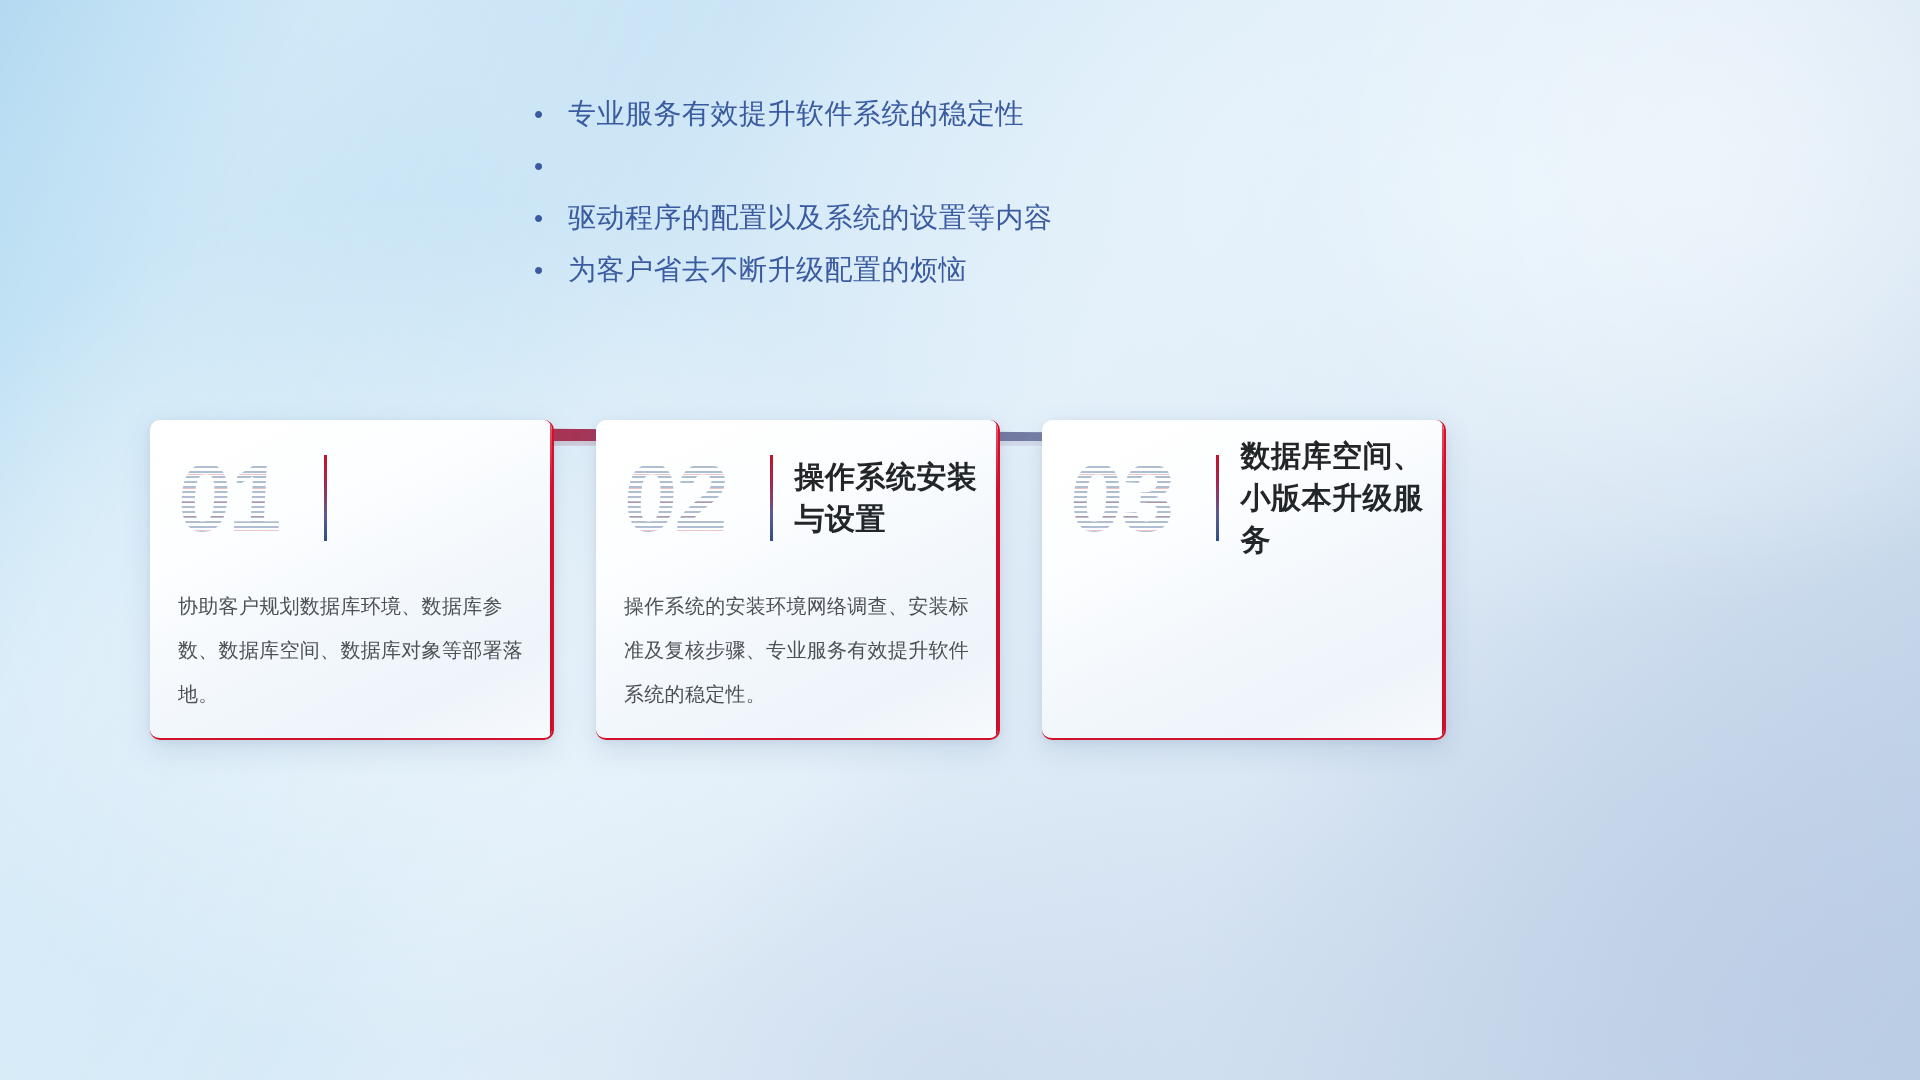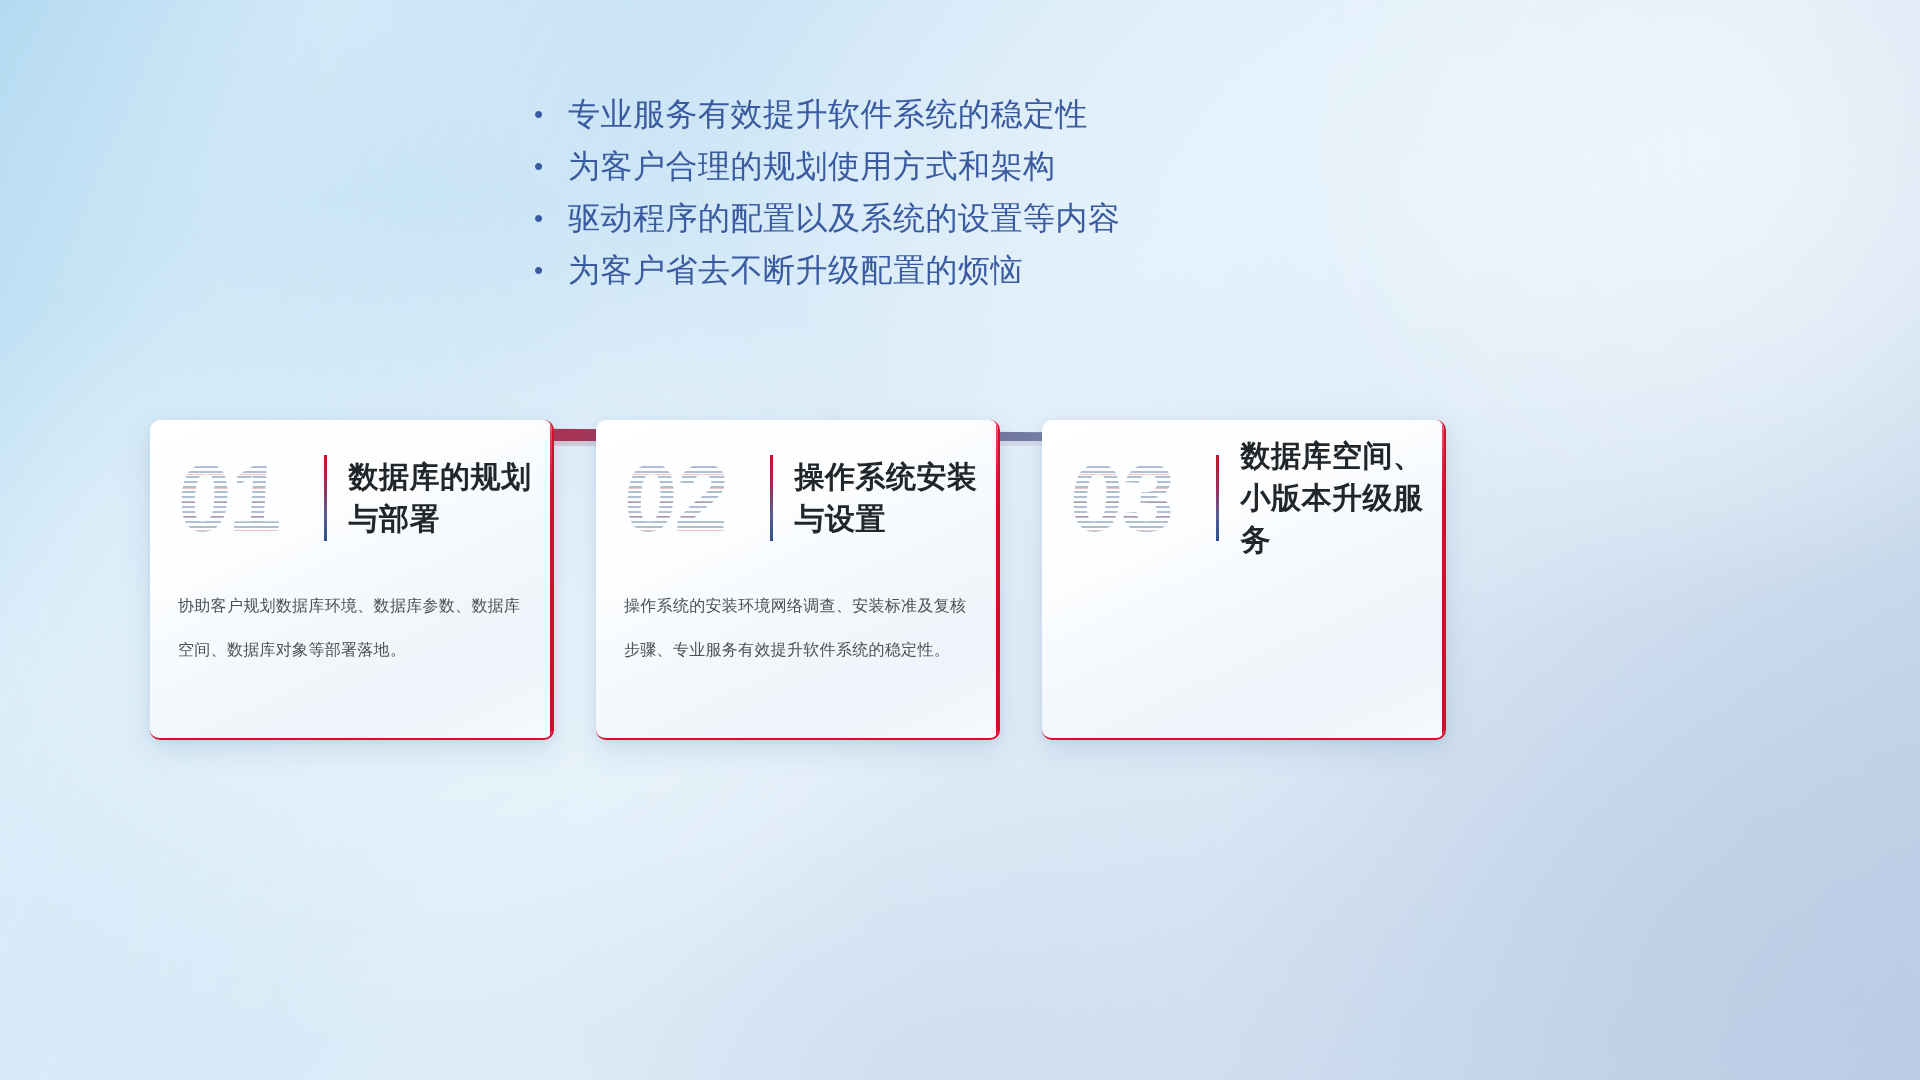--- a/index.html
+++ b/index.html
@@ -45,21 +45,21 @@
   }
   .bullet-row {
     display:flex; align-items:flex-start;
     height:52px;
   }
   .bullet-dot {
     width:34px; flex:0 0 34px;
     color:#3a5ba0; font-size:26px; line-height:52px; text-align:left;
   }
   .bullet-text {
-    font-size:32px; line-height:52px;
+    font-size:28px; line-height:52px;
     color:#3a5ba0;
     letter-spacing:0.5px;
     white-space:nowrap;
     font-weight:400;
   }
 
   
   .divider-wrap {
     position:absolute; left:152px; top:424px; width:1250px; height:26px; z-index:4;
   }
@@ -140,40 +140,39 @@
     margin-right:22px;
   }
   .card-title {
     font-size:30px; line-height:42px;
     font-weight:700; color:#232628;
     letter-spacing:0.5px;
     max-width:198px;
   }
   .card-body {
     padding:14px 26px 0 28px;
-    font-size:16px; line-height:44px;
+    font-size:20px; line-height:44px;
     color:#4c5156;
     letter-spacing:0.3px;
   }
 </style>
 </head>
 <body>
 
 <div id="slide">
 
   <div class="bullets">
 
     <div class="bullet-row">
       <span class="bullet-dot">•</span>
       <span class="bullet-text">专业服务有效提升软件系统的稳定性</span>
     </div>
 
     <div class="bullet-row">
       <span class="bullet-dot">•</span>
-      <span class="bullet-text">为客户合理的规划使用方式和架构</span>
     </div>
 
     <div class="bullet-row">
       <span class="bullet-dot">•</span>
       <span class="bullet-text">驱动程序的配置以及系统的设置等内容</span>
     </div>
 
     <div class="bullet-row">
       <span class="bullet-dot">•</span>
       <span class="bullet-text">为客户省去不断升级配置的烦恼</span>
@@ -188,21 +187,20 @@
 
   <div class="cards">
 
     <div class="card">
       <div class="card-top">
         <div class="ghost-number">
           <div class="gn-text">01</div>
           <div class="gn-tint">01</div>
         </div>
         <div class="vbar"></div>
-        <div class="card-title">数据库的规划与部署</div>
       </div>
       <div class="card-body">协助客户规划数据库环境、数据库参数、数据库空间、数据库对象等部署落地。</div>
     </div>
 
     <div class="card">
       <div class="card-top">
         <div class="ghost-number">
           <div class="gn-text">02</div>
           <div class="gn-tint">02</div>
         </div>

